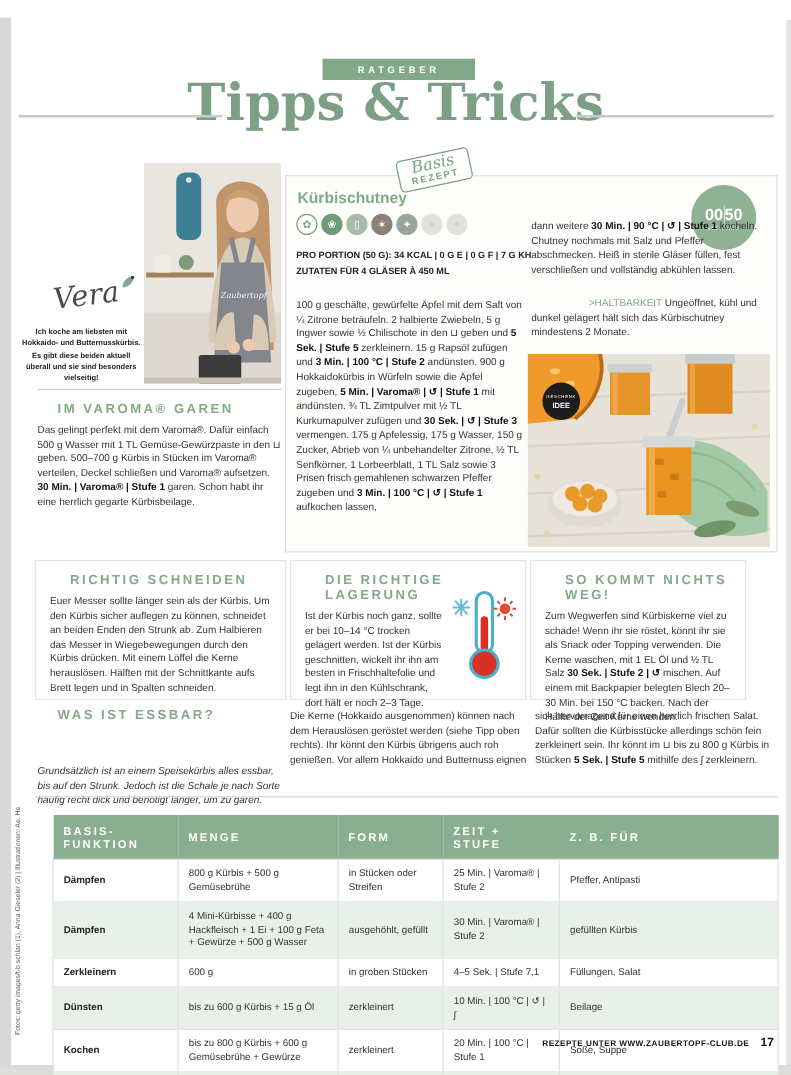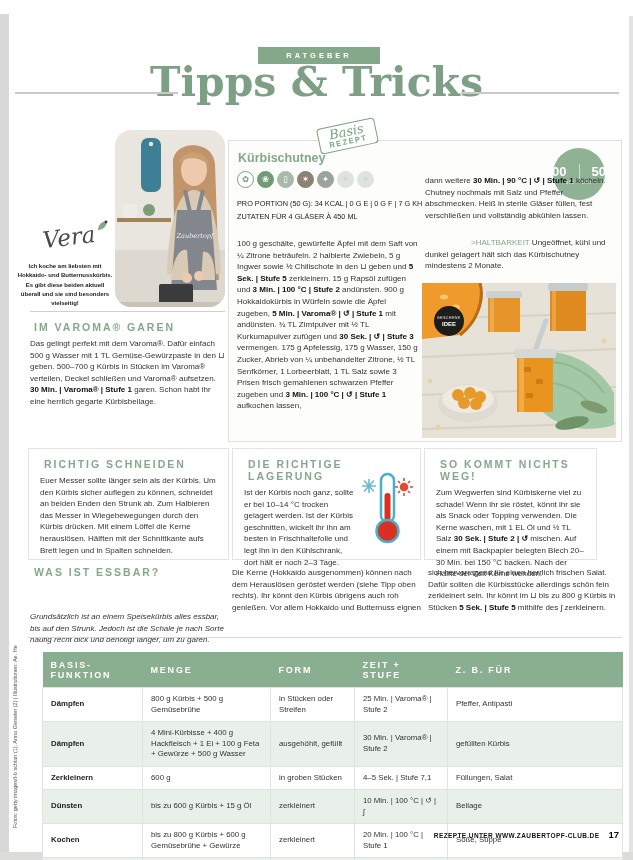--- a/index.html
+++ b/index.html
@@ -13,49 +13,49 @@
   
   .badge{position:absolute;left:258px;top:47px;width:122px;height:17px;background:var(--accent-green);
          color:#fff;font-size:7.5px;font-weight:bold;letter-spacing:3px;text-align:center;line-height:18px;}
   .page-title{position:absolute;left:0;top:58px;width:100%;text-align:center;
         font-family:"DejaVu Serif",serif;font-weight:bold;font-size:41px;color:var(--title-green);}
   .rule{position:absolute;top:92px;height:2px;background:#c9c9c7;}
   .rule-left{left:15px;width:163px;}
   .rule-right{left:461px;width:158px;}
 
   
-  .portrait{position:absolute;left:115px;top:130px;width:110px;height:177px;overflow:hidden;border-radius:16px;}
+  .portrait{position:absolute;left:115px;top:130px;width:110px;height:177px;overflow:hidden;}
   .vera-sig{position:absolute;left:24px;top:224px;width:90px;text-align:center;
         font-family:"DejaVu Serif",serif;font-style:italic;font-size:23px;color:#4a4a4a;transform:rotate(-7deg);}
   .vera-leaf{position:absolute;left:96px;top:220px;width:12px;height:12px;}
   .vera-quote{position:absolute;left:16px;top:262px;width:98px;text-align:center;
         font-size:6px;font-weight:bold;line-height:1.55;color:#222;}
   .varoma-rule{position:absolute;left:30px;top:311px;width:195px;height:1px;background:#cfcfcd;}
   .varoma{position:absolute;left:30px;top:321px;width:196px;}
-  .sec-h{margin:0 0 5px 4px;font-size:10.5px;font-weight:bold;letter-spacing:2px;color:var(--accent-green);}
+  .sec-h{margin:0 0 5px 16px;font-size:10.5px;font-weight:bold;letter-spacing:2px;color:var(--accent-green);}
   .body-sm{margin:0;font-size:8px;line-height:1.45;color:#333;}
   .body-sm b{color:#111;}
 
   
   .recipe-card{position:absolute;left:228px;top:140px;width:394px;height:302px;box-sizing:border-box;
         background:#fdfdfb;border:1px solid #e0e0dc;overflow:hidden;}
   .recipe-title{position:absolute;left:9px;top:10px;font-size:12.5px;font-weight:bold;color:var(--accent-green);}
   .stamp{position:absolute;left:318px;top:123px;transform:rotate(-12deg);text-align:center;color:var(--stamp-green);
         border:1.5px solid var(--stamp-green);border-radius:4px;padding:1px 9px 2px;background:rgba(255,255,255,.9);z-index:5;}
   .stamp-script{font-family:"DejaVu Serif",serif;font-style:italic;font-size:13px;line-height:1;}
   .stamp-caps{font-size:7.5px;font-weight:bold;letter-spacing:1.5px;line-height:1.1;}
   .timer{position:absolute;right:16px;top:7px;width:52px;height:52px;border-radius:50%;background:var(--timer-green);
         color:#fff;display:flex;flex-direction:column;align-items:center;justify-content:center;}
-  .timer-nums{display:flex;align-items:center;gap:12px;font-size:13px;font-weight:bold;}
+  .timer-nums{display:flex;align-items:center;gap:0;font-size:13px;font-weight:bold;}
   .timer-sep{width:1px;height:15px;background:rgba(255,255,255,.55);}
   .timer-unit{font-size:4.5px;letter-spacing:1px;margin-top:1px;color:#f2f7f2;}
   .diet-icons{position:absolute;left:8px;top:30px;display:flex;gap:3px;}
   .dicon{width:17px;height:17px;border-radius:50%;box-sizing:border-box;border:1.5px solid transparent;
         font-size:8.5px;line-height:14px;text-align:center;}
-  .nutrition{position:absolute;left:8px;top:57px;width:195px;font-size:7.3px;font-weight:normal;
+  .nutrition{position:absolute;left:8px;top:57px;width:195px;font-size:7.3px;font-weight:bold;
         line-height:1.75;color:#222;}
   .recipe-col1{position:absolute;left:8px;top:97px;width:184px;}
   .recipe-col2{position:absolute;left:196px;top:34px;width:190px;}
   .haltbarkeit{position:absolute;left:196px;top:96px;width:190px;}
   .halt-label{font-weight:normal;color:var(--accent-green);padding-left:46px;}
   .jar-photo{position:absolute;left:193px;top:142px;width:194px;height:155px;overflow:hidden;}
 
   
   .tip-box{position:absolute;top:448px;height:112px;box-sizing:border-box;background:#fff;
         border:1px solid #e4e4e0;padding:9px 11px;}

